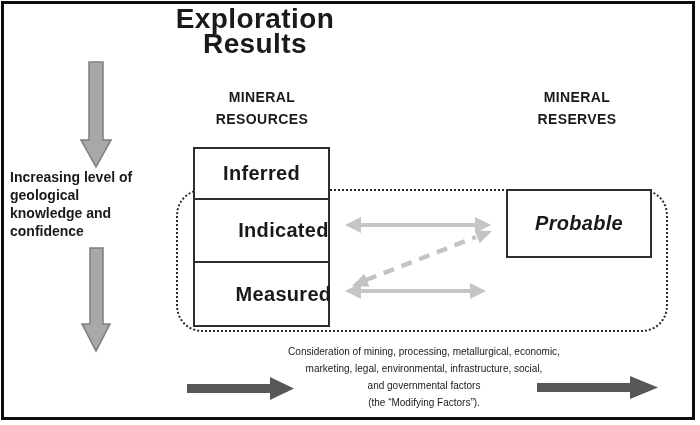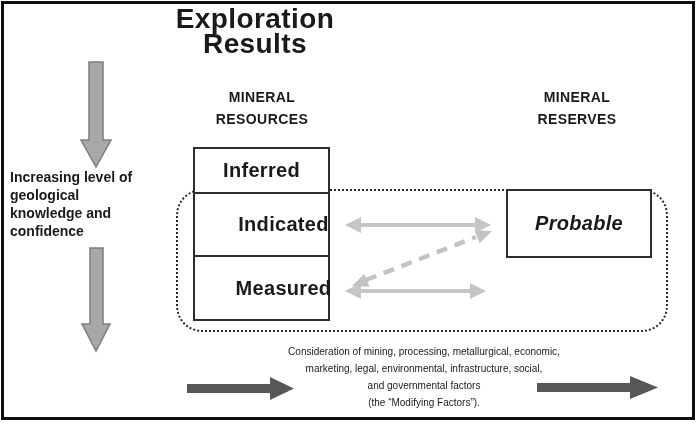--- a/index.html
+++ b/index.html
@@ -41,21 +41,21 @@
   .arrows{position:absolute;left:0;top:0;z-index:2;}
   .col{position:absolute;z-index:3;}
   .resources-col{left:193px;top:147px;width:137px;}
   .reserves-col{left:506px;top:189px;width:146px;}
   .cell{
     box-sizing:border-box;border:2px solid #2e2e2e;background:#ffffff;
     display:flex;align-items:center;justify-content:center;
     font-size:20px;font-weight:bold;letter-spacing:.3px;
   }
   .cell + .cell{margin-top:-2px;padding-left:44px;}
-  .cell-inferred{height:47px;}
+  .cell-inferred{height:53px;}
   .cell-indicated{height:65px;}
   .cell-measured{height:66px;}
   .cell-probable{height:69px;font-style:italic;}
   .cell-proven{height:65px;}
 </style>
 </head>
 <body>
 
 <div class="frame"></div>
 

